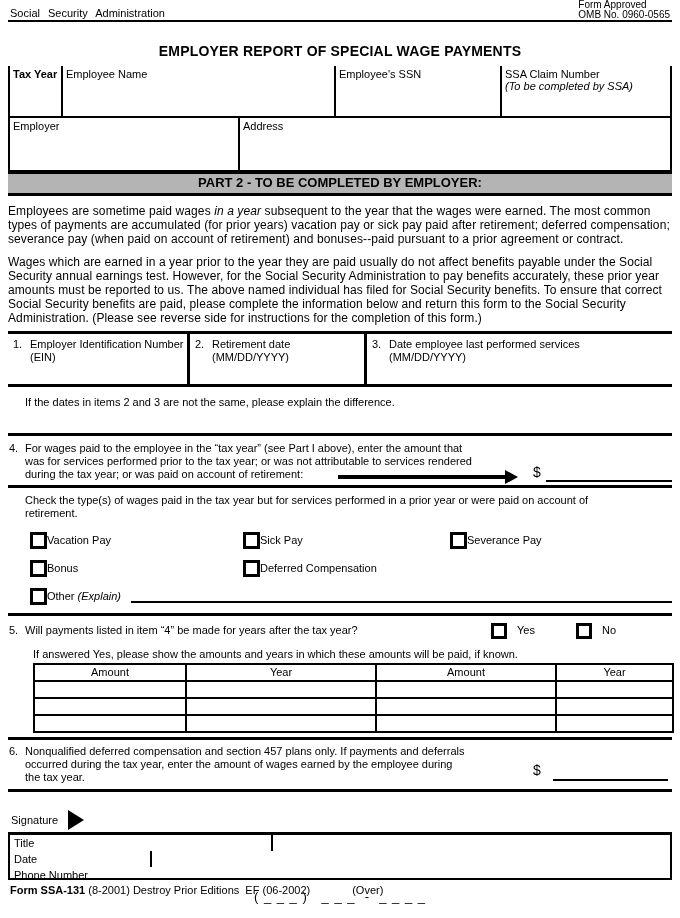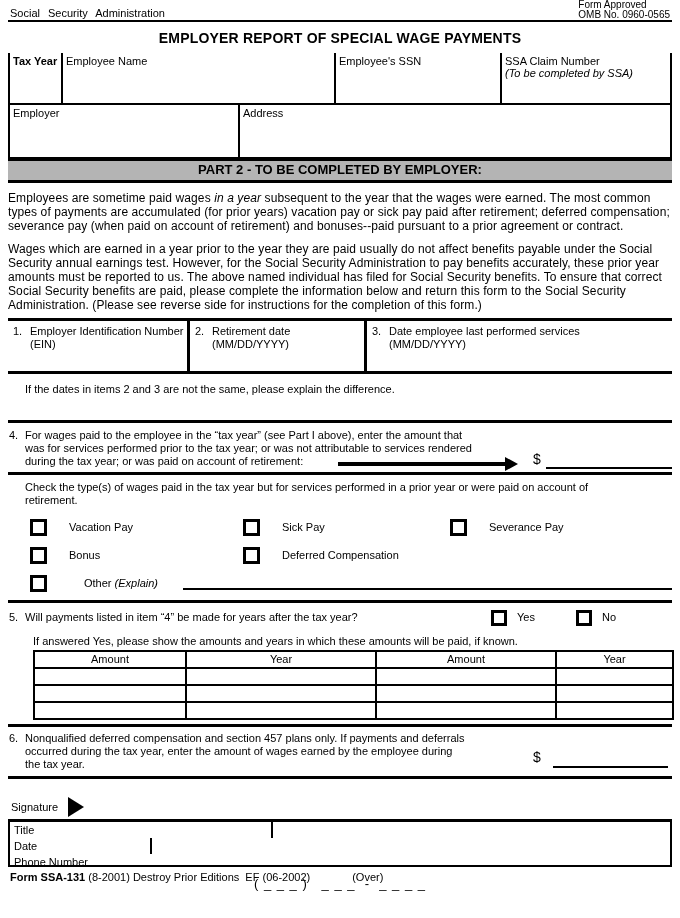--- a/index.html
+++ b/index.html
@@ -8,21 +8,21 @@
     width:680px; height:918px; background:#fff; color:#000;
     font-family:"Liberation Sans","DejaVu Sans",sans-serif;
     font-size:11px; position:relative; padding:0 8px; overflow:hidden;
     margin:0 auto;
   }
   
   .topbar { display:flex; justify-content:space-between; align-items:flex-end;
             border-bottom:2px solid #000; padding:3px 2px 1px 2px; height:22px; }
   .agency { font-size:11px; word-spacing:5px; }
   .approved { font-size:10px; line-height:10px; text-align:left; transform:translateY(1px); }
-  .form-title { text-align:center; font-weight:bold; font-size:14px; padding:8px 0 7px; letter-spacing:.2px; }
+  .form-title { text-align:center; font-weight:bold; font-size:14px; padding:8px 0 7px; letter-spacing:.2px;margin-top:13px; }
   
   .bar { background:#b4b4b4; border-top:4px solid #000; border-bottom:3px solid #000;
          text-align:center; font-weight:bold; font-size:13px; height:26px; line-height:18px; }
   
   .p1grid { border-left:2px solid #000; border-right:2px solid #000; }
   .row { display:flex; }
   .r1 { height:52px; border-bottom:2px solid #000; }
   .r2 { height:52px; }
   .cell { padding:2px 3px; overflow:hidden; }
   .cell.bord { border-right:2px solid #000; }
@@ -54,21 +54,21 @@
                    border-left:13px solid #000; border-top:7px solid transparent; border-bottom:7px solid transparent; }
   .dollar4 { position:absolute; left:525px; top:28px; font-size:14px; }
   .dline4 { position:absolute; left:538px; top:44px; width:126px; border-bottom:2px solid #000; }
   .check-note { padding:6px 0 0 17px; width:625px; line-height:13.5px; }
   
   .wage-grid { padding:11px 0 0 22px; }
   .wrow { display:flex; align-items:center; margin-bottom:11px; }
   .wcol1 { width:213px; } .wcol2 { width:207px; }
   .wcol { display:flex; align-items:center; }
   .cb { width:17px; height:17px; border:3px solid #000; background:#fff; flex:none; display:inline-block; }
-  .wlabel { margin-left:22px; }
+  .wlabel { }
   .explain-line { flex:1; border-bottom:2px solid #000; height:14px; margin-left:10px; }
   .sep { border-bottom:3px solid #000; padding-top:1px; }
   
   .item5 { display:flex; align-items:flex-start; padding-top:8px; }
   .item5 .n { width:17px; flex:none; padding-left:1px; }
   .item5 .q { width:466px; flex:none; }
   .ynlabel { margin-left:10px; width:59px; }
   .ynlabel2 { margin-left:10px; }
   .cb5 { width:16px; height:16px; border:3px solid #000; flex:none; margin-top:-1px; }
   .item5-note { padding:9px 0 3px 25px; }
@@ -198,21 +198,21 @@
       <div class="wcol wcol1">
         <span class="cb"></span>
         <span class="wlabel">Bonus</span>
       </div>
       <div class="wcol">
         <span class="cb"></span>
         <span class="wlabel">Deferred Compensation</span>
       </div>
     </div>
     <div class="wrow" style="margin-bottom:7px;">
-      <div class="wcol" style="flex:1;gap:15px;">
+      <div class="wcol" style="flex:1;">
         <span class="cb"></span>
         <span class="wlabel"><span>Other </span><span class="it">(Explain)</span></span>
         <span class="explain-line"></span>
       </div>
     </div>
   </div>
 
   <div class="sep"></div>
 
   <div class="item5">

